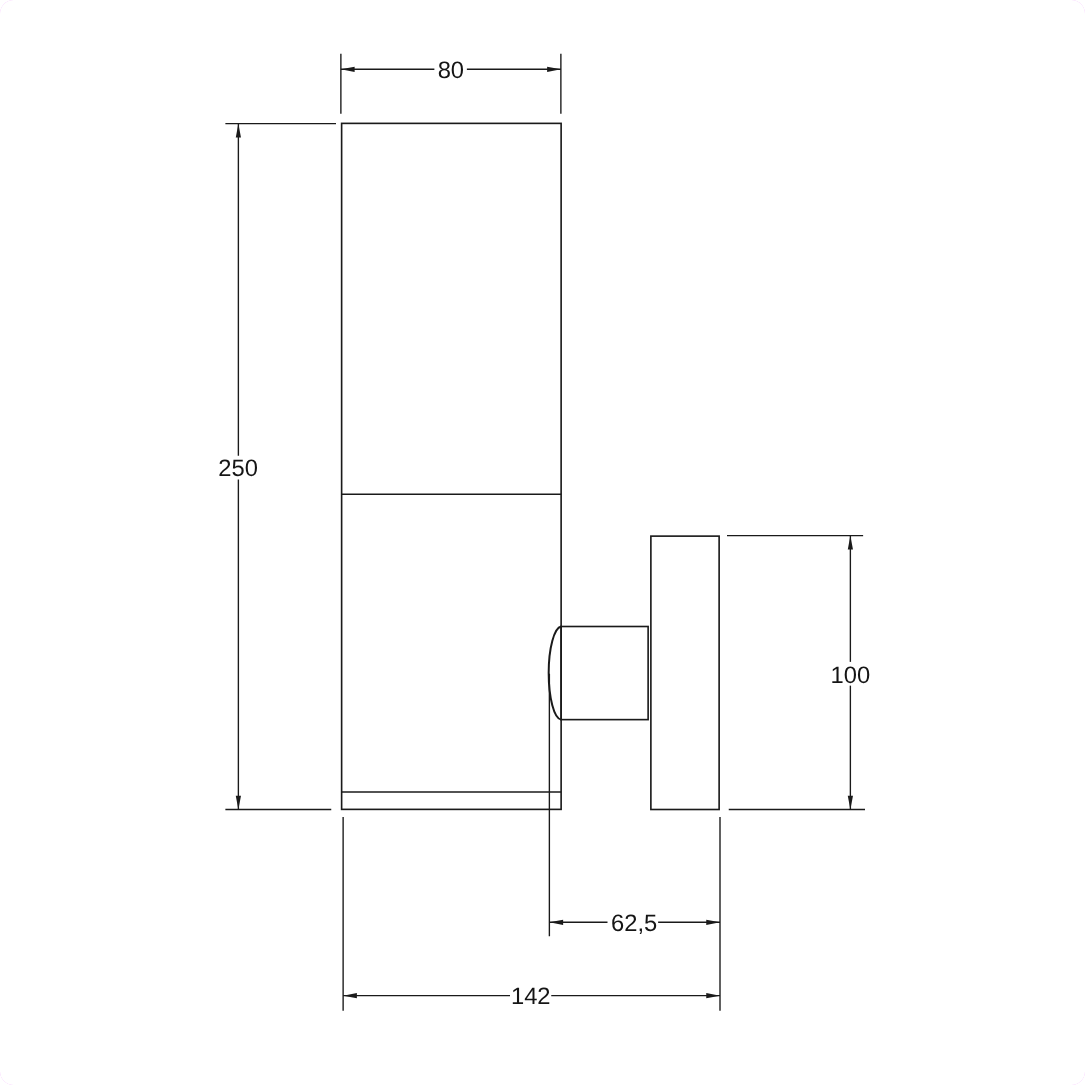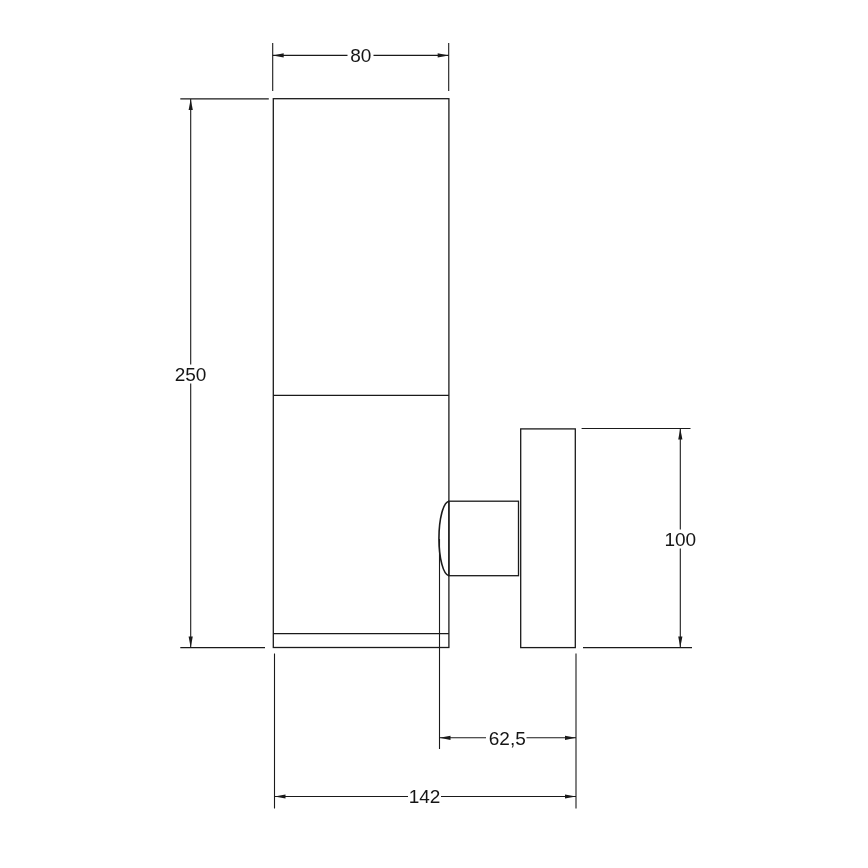--- a/index.html
+++ b/index.html
@@ -1,17 +1,17 @@
 <!DOCTYPE html>
 <html><head>
 <meta charset="utf-8">
 <title>Wall lamp technical drawing</title>
 <style>
   html,body{margin:0;padding:0;background:#ffffff;}
-  .page{width:868px;height:868px;position:relative;background:#f0abfc;overflow:hidden;}
+  .page{width:868px;height:868px;position:relative;background:#f0abfc;overflow:hidden;border-radius:11px;}
   svg{display:block;}
   text{font-family:"Liberation Sans", sans-serif;fill:#151515;}
 </style>
 </head>
 <body>
 <div class="page">
 <svg width="868" height="868" viewBox="0 0 868 868" xmlns="http://www.w3.org/2000/svg">
 
   <rect x="0" y="0" width="868" height="868" fill="#ffffff"></rect>
 

